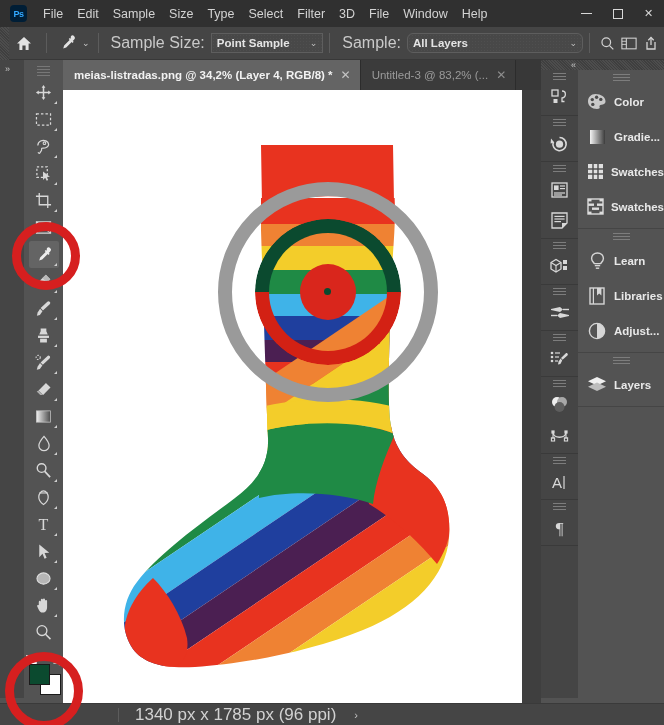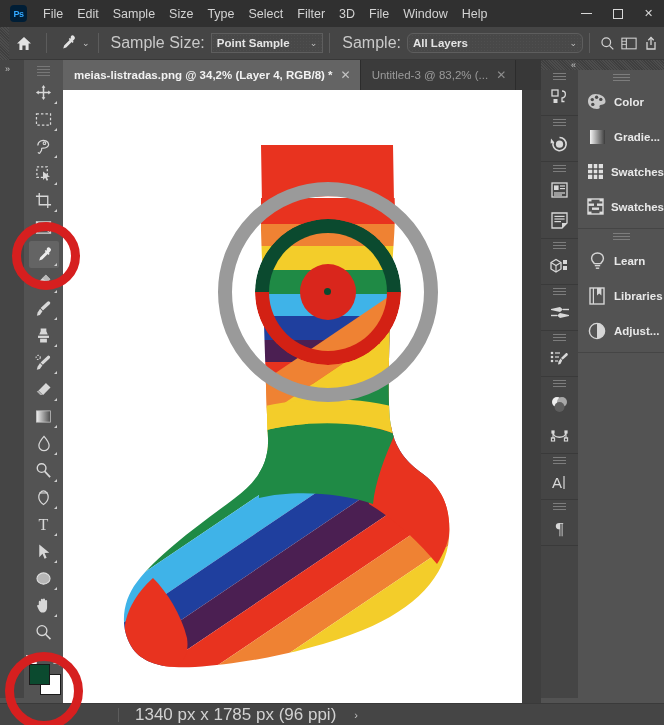--- a/index.html
+++ b/index.html
@@ -687,20 +687,32 @@
         <span class="pc-ico">
           <svg width="18" height="18" viewBox="0 0 18 18">
             <circle cx="9" cy="9" r="7.6" fill="none" stroke="#d6d6d6" stroke-width="1.4"></circle>
             <path d="M9 1.4 A7.6 7.6 0 0 1 9 16.6 Z" fill="#d6d6d6"></path>
           </svg>
         </span>
         <span class="pc-label">Adjust...</span>
       </div>
     </div>
 
+    <div class="pc-group">
+      <div class="pc-handle"></div>
+      <div class="pc-item">
+        <span class="pc-ico">
+          <svg width="20" height="17" viewBox="0 0 20 17">
+            <path d="M10 1 L19 5.2 L10 9.4 L1 5.2 Z" fill="#f0f0f0"></path>
+            <path d="M10 6.6 L19 10.8 L10 15 L1 10.8 Z" fill="#bdbdbd"></path>
+          </svg>
+        </span>
+        <span class="pc-label">Layers</span>
+      </div>
+    </div>
   </div>
 
   <div class="statusbar">
     <div class="sb-zoom">,23%</div>
     <div class="sb-sep"></div>
     <div class="sb-doc">1340 px x 1785 px (96 ppi)</div>
     <div class="sb-arrow">›</div>
   </div>
 
   <div class="anno" id="anno-eyedropper"></div>

